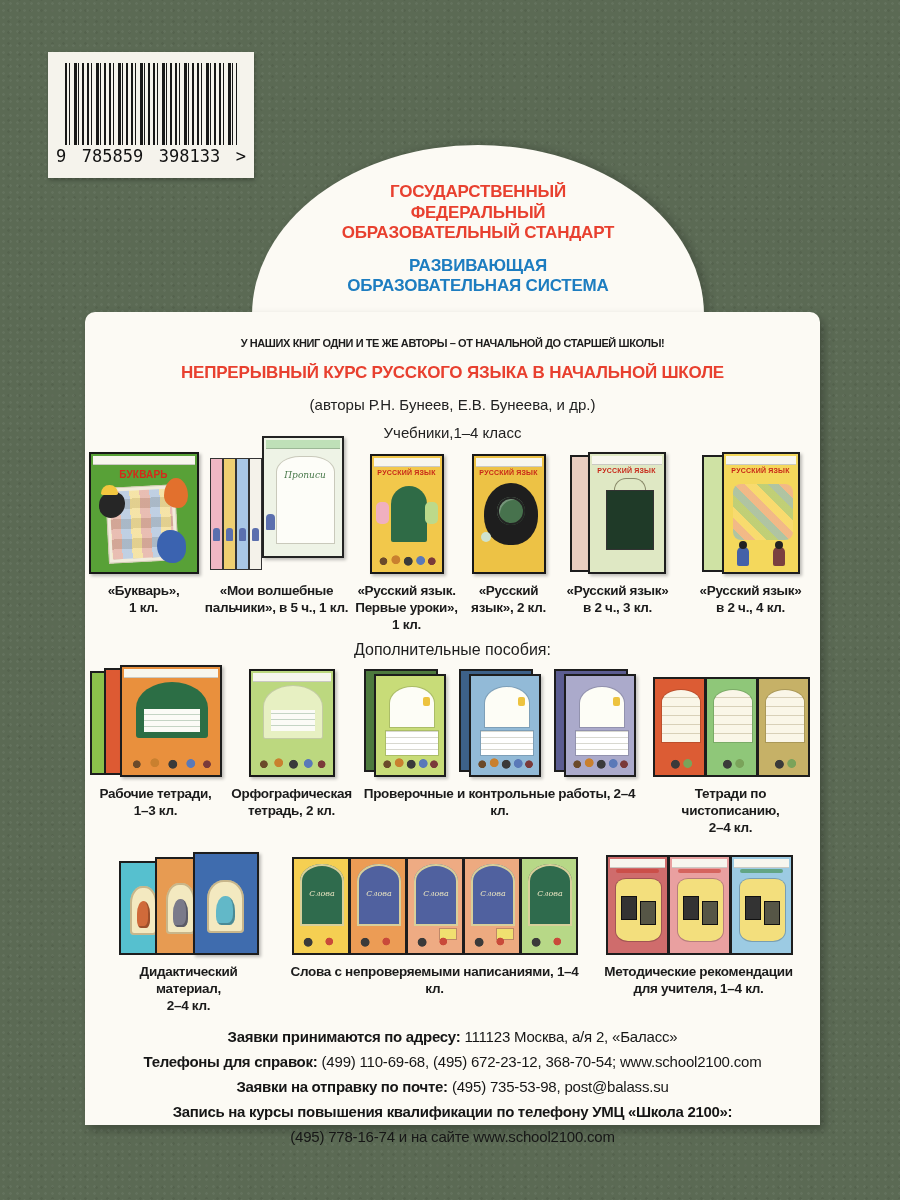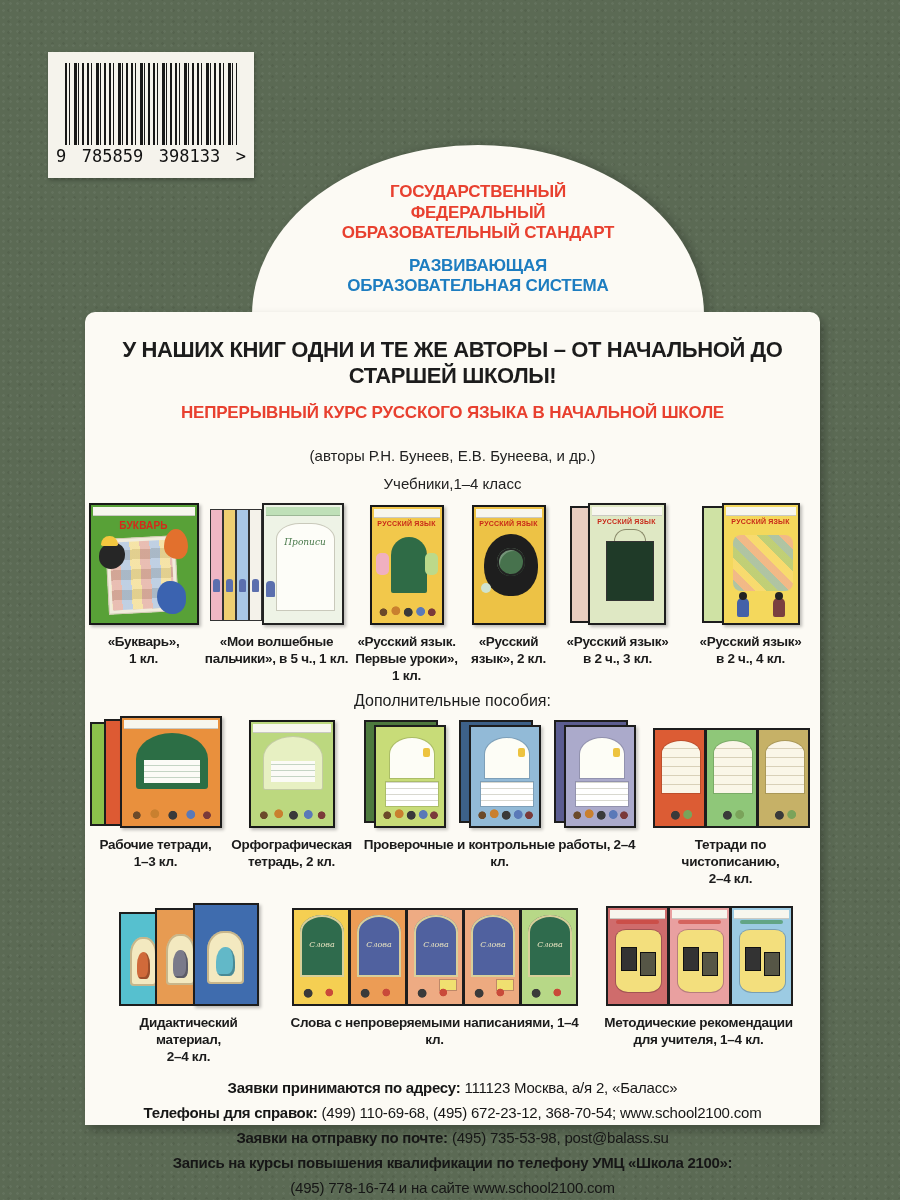--- a/index.html
+++ b/index.html
@@ -25,23 +25,23 @@
   
   .dome{position:absolute;left:252px;top:145px;width:452px;height:205px;background:#fcfaf4;
     border-radius:226px 226px 0 0 / 170px 170px 0 0;box-shadow:5px -1px 9px rgba(0,0,0,.18);}
   .panel{position:absolute;left:85px;top:312px;width:735px;height:813px;background:#fcfaf4;
     border-radius:10px 10px 0 0;box-shadow:4px 5px 10px rgba(0,0,0,.28);}
   .hdr{position:relative;text-align:center;font-weight:bold;font-size:17px;line-height:20.5px;letter-spacing:-.2px;}
   .hdr.fgos{margin-top:37px;color:#e8402f;}
   .hdr.sys{margin-top:12px;color:#1d7dc0;}
 
   .panel-inner{position:relative;width:100%;height:100%;text-align:center;}
-  .slogan{padding-top:25px;font-size:22px;font-weight:bold;letter-spacing:-.4px;color:#1c1c1c;}
+  .slogan{padding-top:25px;font-size:11px;font-weight:bold;letter-spacing:-.4px;color:#1c1c1c;}
   .course{margin-top:14px;font-size:17px;font-weight:bold;letter-spacing:-.2px;color:#e8402f;}
-  .authors{margin-top:24px;font-size:15px;color:#222;text-align:center;}
+  .authors{margin-top:13px;font-size:15px;color:#222;text-align:center;}
   .tb-heading{margin-top:11px;font-size:15px;color:#222;}
   .dop-heading{margin-top:8px;font-size:16px;color:#1c1c1c;}
 
   .shelf{display:flex;justify-content:center;align-items:flex-start;}
   .shelf1{margin-top:9px;gap:2px;}
   .shelf2{margin-top:6px;gap:8px;}
   .shelf3{margin-top:16px;gap:20px;}
   .col{display:flex;flex-direction:column;align-items:center;}
   .czone{display:flex;align-items:flex-end;justify-content:center;}
   .shelf1 .czone{height:124px;}
@@ -76,21 +76,21 @@
   .blob{position:absolute;}
   .toucan{left:8px;top:38px;width:26px;height:26px;background:#262626;border-radius:50% 40% 55% 45%;}
   .toucan::before{content:"";position:absolute;left:2px;top:-7px;width:17px;height:10px;background:#f3c73f;border-radius:9px 9px 2px 2px;}
   .fox{right:9px;top:24px;width:24px;height:30px;background:#e2702d;border-radius:50% 50% 40% 60%/60% 60% 40% 40%;}
   .bear{right:11px;bottom:9px;width:29px;height:33px;background:#3b63b0;border-radius:45% 55% 45% 55%/50% 50% 45% 55%;}
 
   .stack{position:relative;width:134px;height:122px;}
   .sl{position:absolute;bottom:4px;width:13px;height:112px;border:1px solid #333;box-sizing:border-box;}
   .sl::after{content:"";position:absolute;left:2px;bottom:28px;width:7px;height:13px;background:#5b6fae;border-radius:3px 3px 1px 1px;}
   .sl1{left:0;background:#f0b7c4;}.sl2{left:13px;background:#eecf72;}.sl3{left:26px;background:#a9c7e6;}.sl4{left:39px;background:#f4f2ea;}
-  .front-propisi{position:absolute;left:52px;bottom:0;width:82px;height:122px;background:#eef3e6;
+  .front-propisi{position:absolute;left:52px;bottom:16px;width:82px;height:122px;background:#eef3e6;
     border:2px solid #222;box-sizing:border-box;box-shadow:2px 2px 3px rgba(0,0,0,.25);text-align:center;}
   .fp-plaque{position:absolute;left:12px;top:18px;right:7px;bottom:12px;background:#fdfdf8;
     border:1px solid #c9c9bb;border-radius:40% 40% 0 0/18% 18% 0 0;}
   .fp-title{margin-top:13px;font-family:"DejaVu Serif",serif;font-style:italic;font-size:9px;color:#49794b;}
   .fp-girl{position:absolute;left:2px;bottom:26px;width:9px;height:16px;background:#5b6fae;border-radius:4px 4px 1px 1px;}
 
   .cv-pervye{width:74px;height:120px;background:#f2c84b;}
   .arch{position:absolute;left:19px;top:30px;width:36px;height:56px;background:#2f6b46;border-radius:18px 18px 2px 2px;}
   .sidep{position:absolute;width:13px;height:22px;border-radius:5px;}
   .sidep.l{left:4px;top:46px;background:#f0b0c0;}

